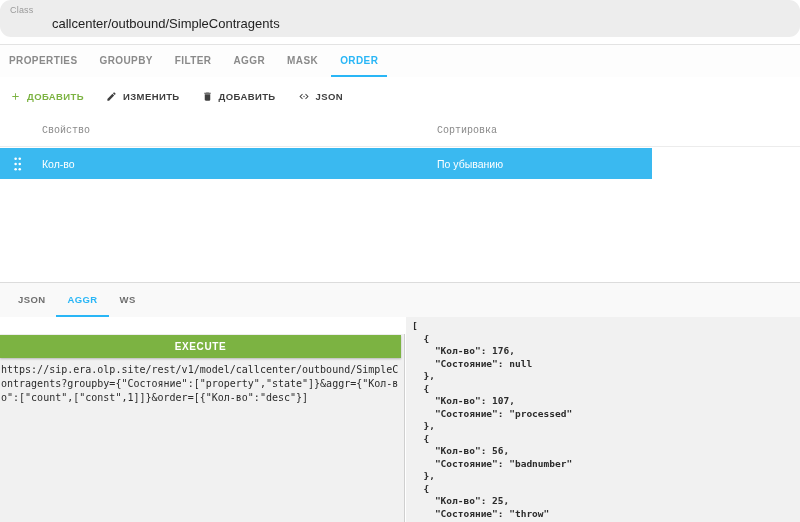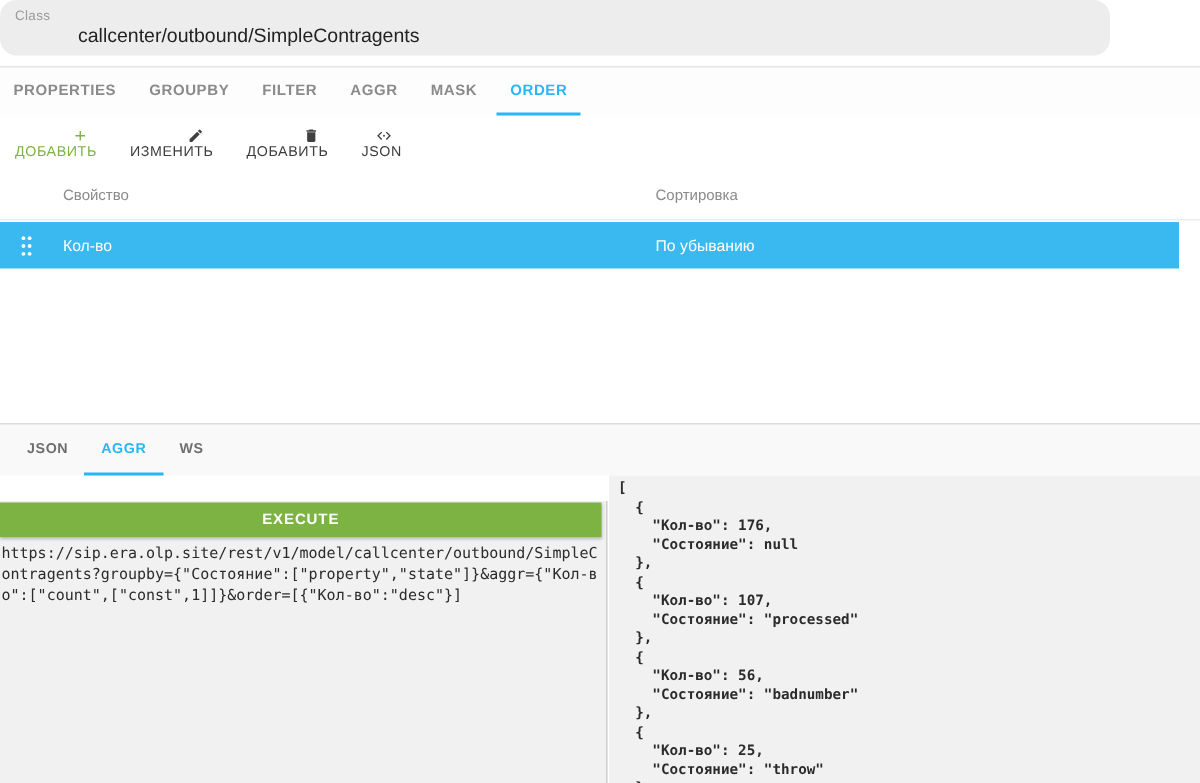--- a/index.html
+++ b/index.html
@@ -1,44 +1,44 @@
 <!DOCTYPE html>
 <html><head>
 <meta charset="utf-8">
 <style>
   html,body{margin:0;padding:0;}
   body{width:800px;height:522px;overflow:hidden;background:#fff;
        font-family:"Liberation Sans",sans-serif;-webkit-font-smoothing:antialiased;}
   #app{position:relative;width:800px;height:522px;background:#fff;overflow:hidden;}
 
   
-  .class-block{position:absolute;top:0;left:0;width:740px;height:37px;background:#ededed;border-radius:11px;}
+  .class-block{position:absolute;top:0;left:0;width:800px;height:37px;background:#ededed;border-radius:11px;}
   .class-label{position:absolute;left:10px;top:5px;font-size:9px;color:#9a9a9a;letter-spacing:.2px;}
   .class-input{position:absolute;left:10px;top:16px;width:770px;border:none;background:transparent;
                font-family:"Liberation Sans",sans-serif;font-size:13px;color:#222;padding:0;outline:none;margin-left:42px;}
 
   
   .tabbar{position:absolute;top:44px;left:0;width:800px;height:33px;border-top:1px solid #e3e3e3;
           display:flex;box-sizing:border-box;background:#fdfdfd;}
   .tab{display:flex;align-items:center;padding:0 9px;margin-right:4px;font-size:10px;font-weight:bold;
        letter-spacing:.4px;color:#8a8a8a;border-bottom:2px solid transparent;cursor:pointer;box-sizing:border-box;}
   .tab.active{color:#29b6f6;border-bottom-color:#29b6f6;}
 
   
   .toolbar{position:absolute;top:84px;left:0;height:24px;display:flex;align-items:center;padding-left:10px;}
-  .tbtn{display:flex;align-items:flex-end;margin-right:22px;font-size:9.5px;font-weight:normal;
-        letter-spacing:.4px;color:#3d3d3d;cursor:pointer;flex-direction:column;}
+  .tbtn{display:flex;align-items:flex-start;margin-right:22px;font-size:9.5px;font-weight:bold;
+        letter-spacing:.4px;color:#3d3d3d;cursor:pointer;}
   .tbtn .ic{display:flex;margin-right:6px;}
   .tbtn.add{color:#7cb342;}
 
   
   .thead{position:absolute;top:115px;left:0;width:800px;height:32px;border-bottom:1px solid #ececec;box-sizing:border-box;}
-  .th{position:absolute;top:10px;font-size:10px;color:#8a8a8a;}
+  .th{position:absolute;top:10px;font-size:10px;color:#8a8a8a;font-family:Liberation Mono, monospace;}
   .th.c1{left:42px;} .th.c2{left:437px;}
-  .trow{position:absolute;top:148px;left:0;width:786px;height:31px;background:#3ab9f0;color:#fff;cursor:pointer;}
+  .trow{position:absolute;top:148px;left:0;width:652px;height:31px;background:#3ab9f0;color:#fff;cursor:pointer;}
   .trow .handle{position:absolute;left:13px;top:50%;transform:translateY(-50%);display:flex;cursor:grab;}
   .td{position:absolute;top:50%;transform:translateY(-50%);font-size:10.5px;}
   .td.c1{left:42px;} .td.c2{left:437px;}
 
   
   .console-tabs{position:absolute;top:282px;left:0;width:800px;height:35px;border-top:1px solid #dcdcdc;
                 background:#f9f9f9;display:flex;padding-left:7px;box-sizing:border-box;}
   .ctab{display:flex;align-items:center;padding:0 11px;font-size:9.5px;font-weight:bold;letter-spacing:.4px;
         color:#6f6f6f;border-bottom:2px solid transparent;cursor:pointer;box-sizing:border-box;}
   .ctab.active{color:#29b6f6;border-bottom-color:#29b6f6;}

